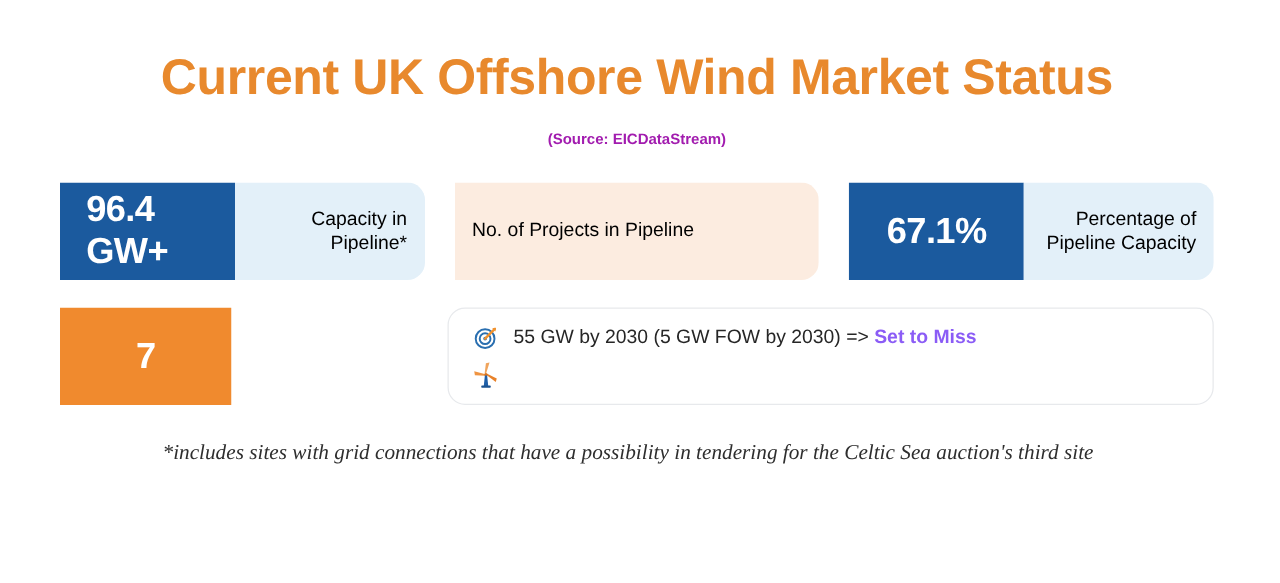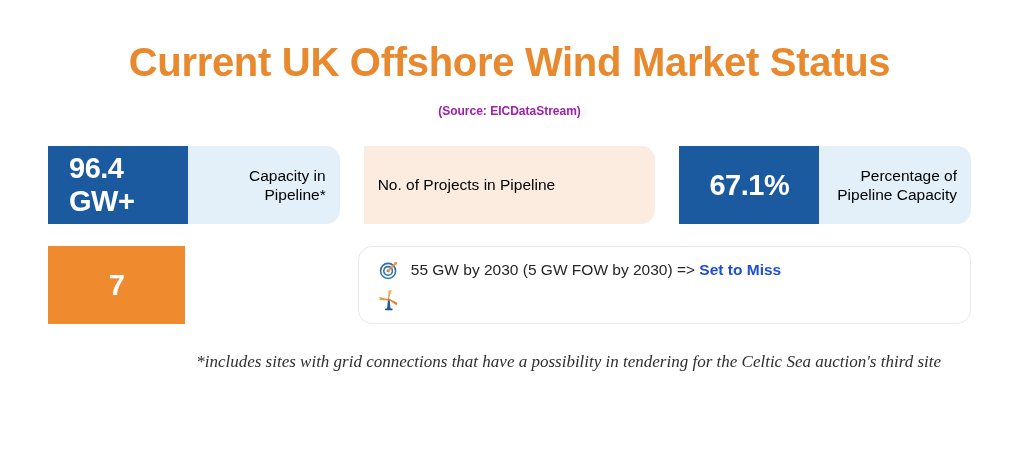--- a/index.html
+++ b/index.html
@@ -114,35 +114,34 @@
   .note-icon {
     flex: 0 0 24px;
     width: 24px;
     height: 24px;
     display: flex;
     align-items: center;
     justify-content: center;
   }
   .note-text { white-space: nowrap; }
   .miss {
-    color: #1d4ed8;
+    color: #8b5cf6;
     font-weight: bold;
   }
 
   
   .footnote {
     margin: 26px 0 0 0;
     padding: 0 78px 0 130px;
     font-family: "Liberation Serif", serif;
     font-style: italic;
     font-size: 17px;
     color: #2e2e2e;
     line-height: 1.38;
     box-sizing: border-box;
-    text-align: right;
   }
 </style>
 </head>
 <body>
 
 <div class="infographic">
 
   <div class="header">
     <h1 class="title">Current UK Offshore Wind Market Status</h1>
     <p class="subtitle">(Source: EICDataStream)</p>

